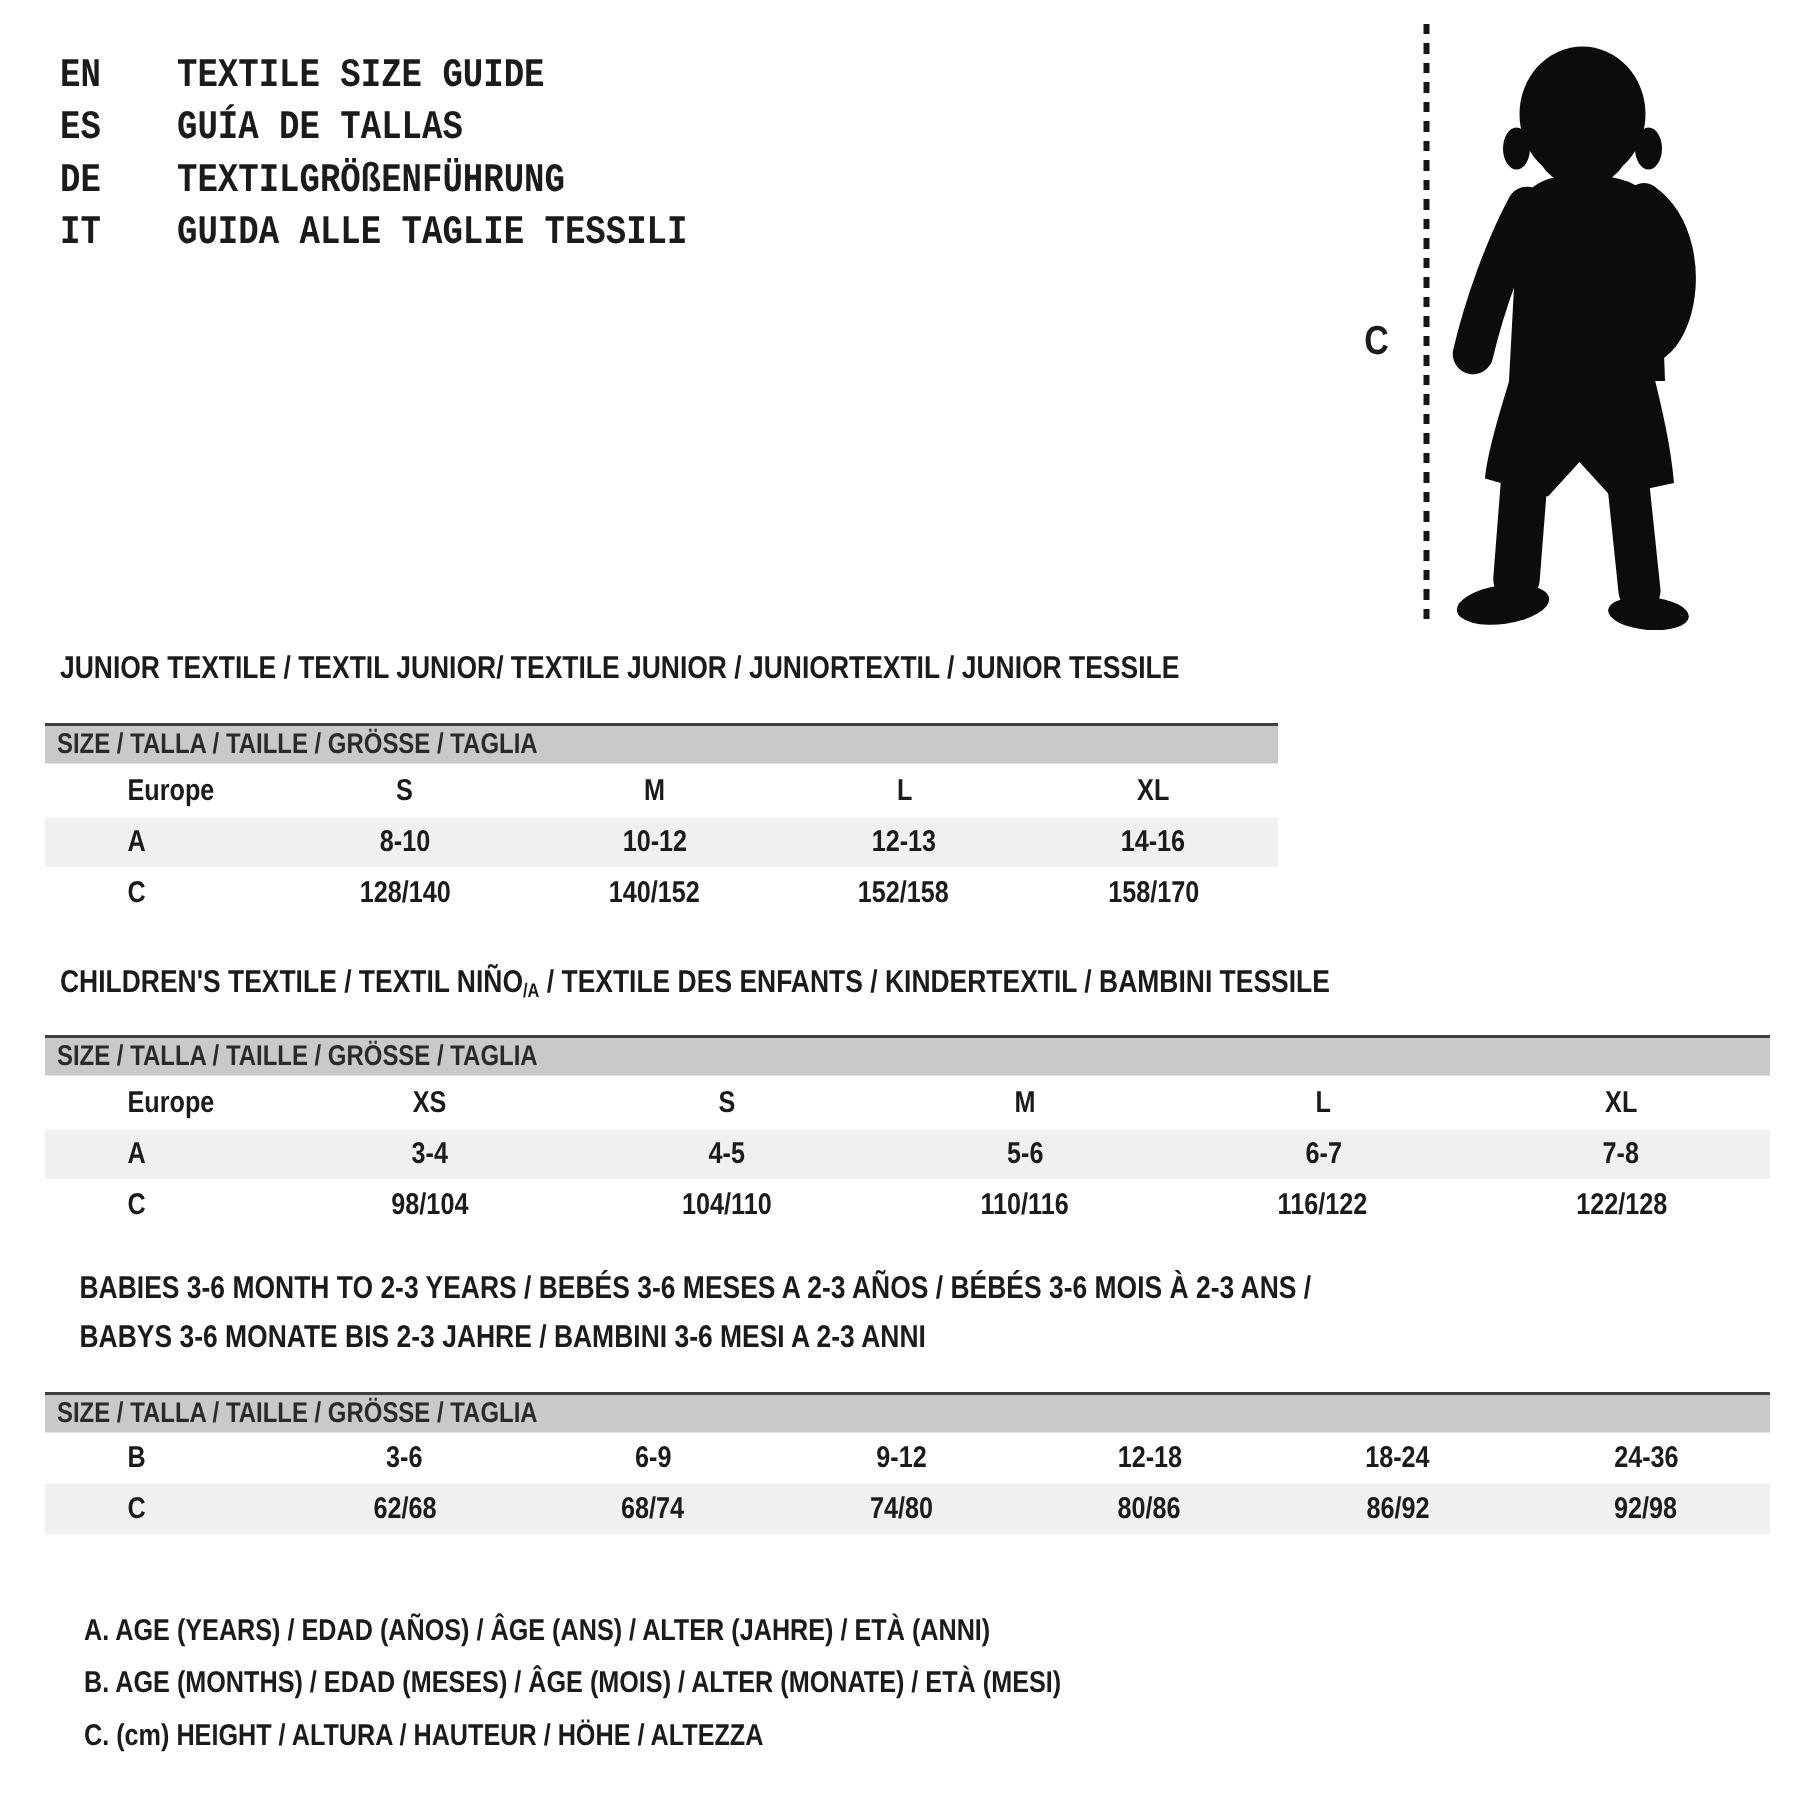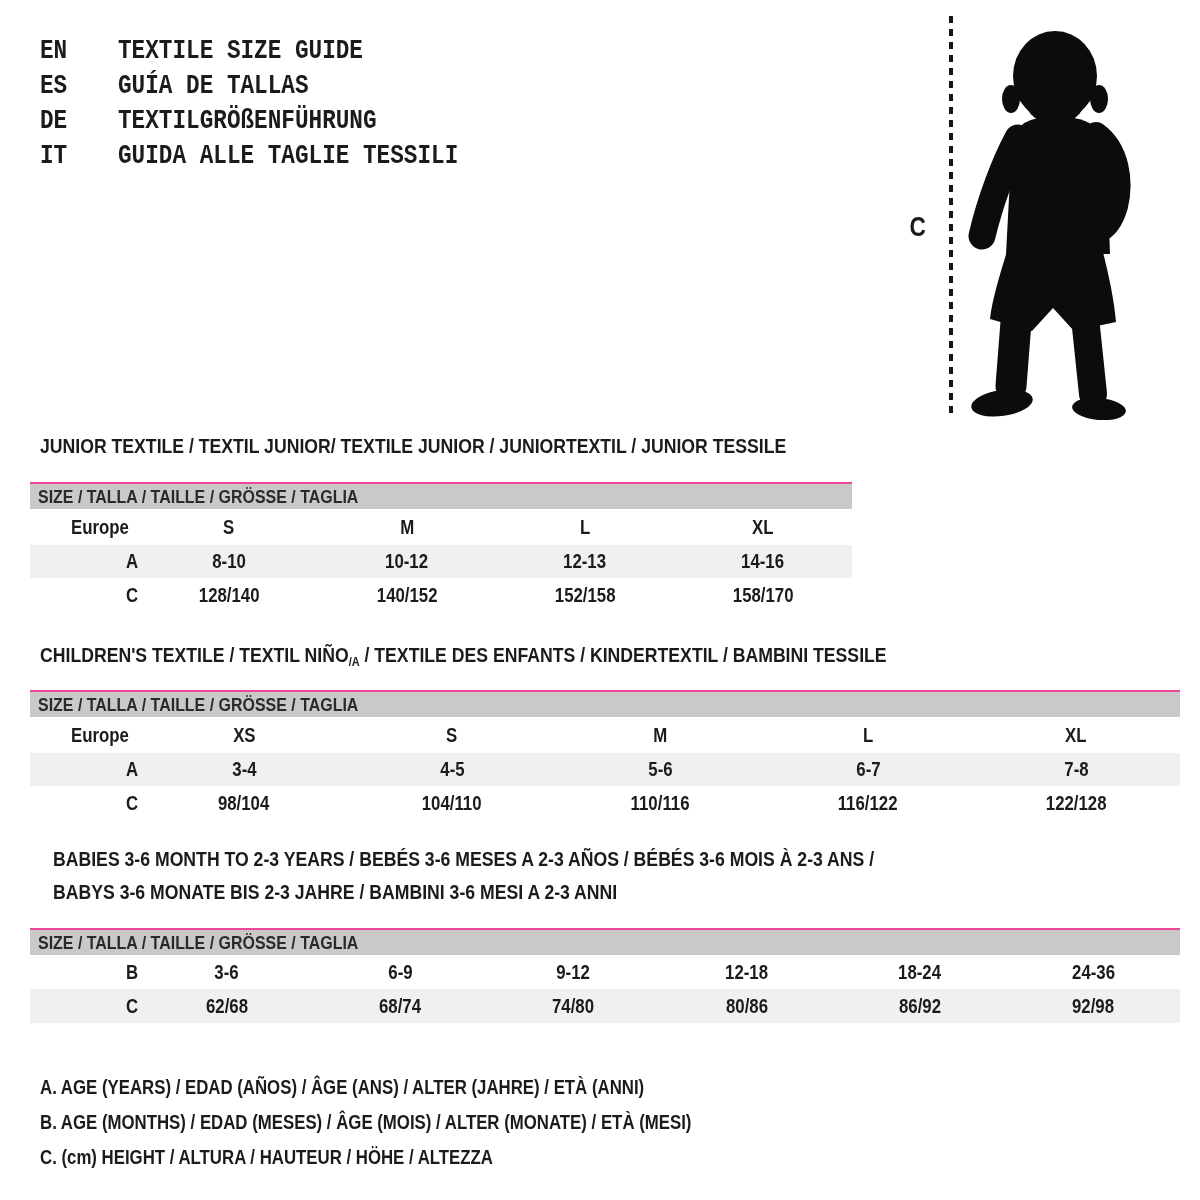--- a/index.html
+++ b/index.html
@@ -28,33 +28,33 @@
 
   
   .sec-title { position:absolute; left:40px; font-size:21px; line-height:25px; }
   .sub-a { font-size:0.62em; vertical-align:-0.28em; }
 
   
   .size-table { position:absolute; left:30px; }
   .w-junior { width:822px; }
   .w-wide { width:1150px; }
   .thead {
-    height:27px; background:#c9c9c9; border-top:2px solid #ec4899;
+    height:27px; background:#c9c9c9; border-top:2px solid #404040;
     display:flex; align-items:center; padding-left:8px; font-size:19px; color:#2a2a2a;
   }
   .trow { display:flex; align-items:center; font-size:20px; }
   .trow.shaded { background:#f0f0f0; }
   .row-h36 { height:36px; }
   .row-h33 { height:33px; }
   .row-h34 { height:34px; }
-  .col-label { width:110px; padding-left:8px; text-align:right; }
+  .col-label { width:110px; padding-left:8px; text-align:left;margin-left:47px; }
   .col { flex:1; text-align:center; }
 
   
-  .legend { position:absolute; left:40px; top:1070px; }
+  .legend { position:absolute; left:56px; top:1070px; }
   .legend-line { height:35px; display:flex; align-items:center; font-size:20px; }
 </style>
 </head>
 <body>
 
 <div class="lang-block">
   <div class="lang-row">
     <span class="lang-code"><span class="cn cn-l">EN</span></span>
     <span class="cn cn-l">TEXTILE SIZE GUIDE</span>
   </div>

